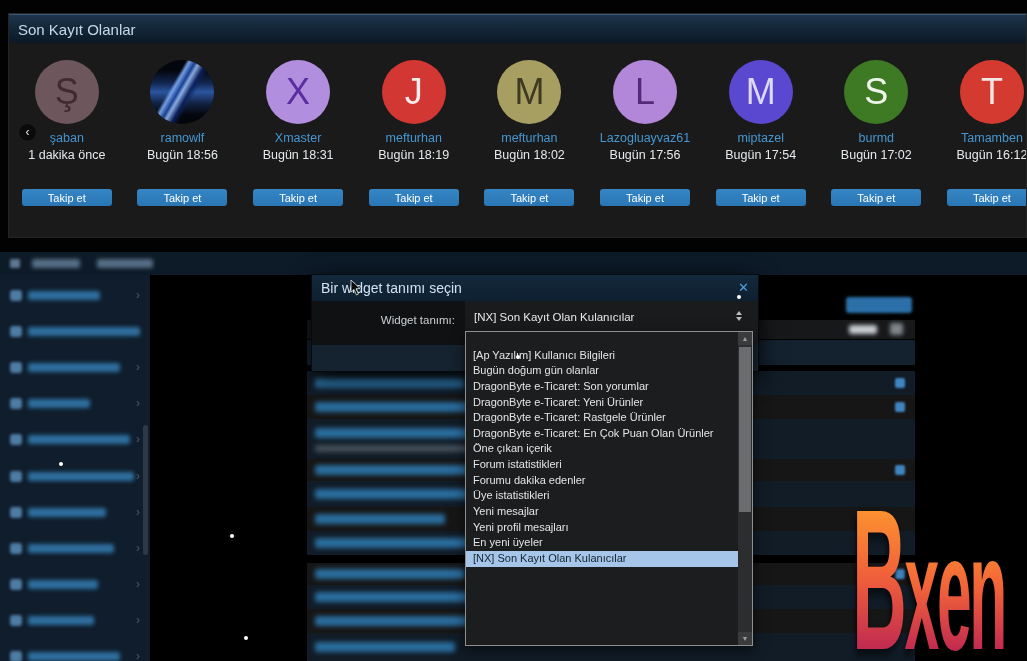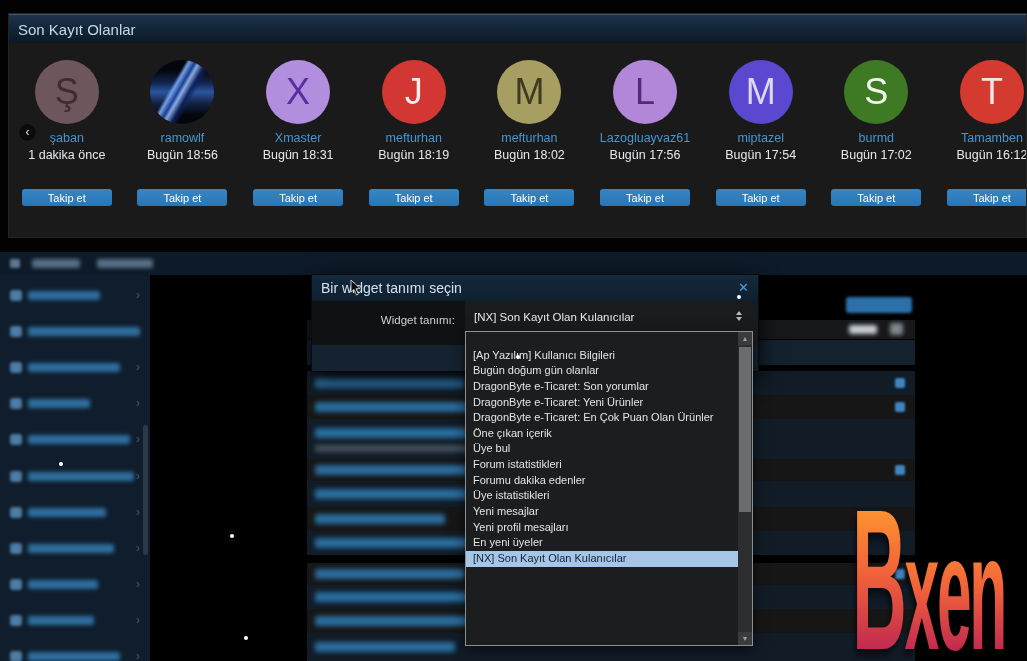--- a/index.html
+++ b/index.html
@@ -282,23 +282,23 @@
     <div class="modal-footer"></div>
   </div>
 
   <div class="dropdown">
     <div class="options" id="options">
         <div class="option">&nbsp;</div>
         <div class="option">[Ap Yazılım] Kullanıcı Bilgileri</div>
         <div class="option">Bugün doğum gün olanlar</div>
         <div class="option">DragonByte e-Ticaret: Son yorumlar</div>
         <div class="option">DragonByte e-Ticaret: Yeni Ürünler</div>
+        <div class="option">DragonByte e-Ticaret: Rastgele Ürünler</div>
         <div class="option">DragonByte e-Ticaret: En Çok Puan Olan Ürünler</div>
         <div class="option">Öne çıkan içerik</div>
-        <div class="option">Üye bul</div>
         <div class="option">Forum istatistikleri</div>
         <div class="option">Forumu dakika edenler</div>
         <div class="option">Üye istatistikleri</div>
         <div class="option">Yeni mesajlar</div>
         <div class="option">Yeni profil mesajları</div>
         <div class="option">En yeni üyeler</div>
         <div class="option selected">[NX] Son Kayıt Olan Kulanıcılar</div>
       </div>
     <div class="dd-scrollbar">
       <div class="dd-arrow up">▲</div>

